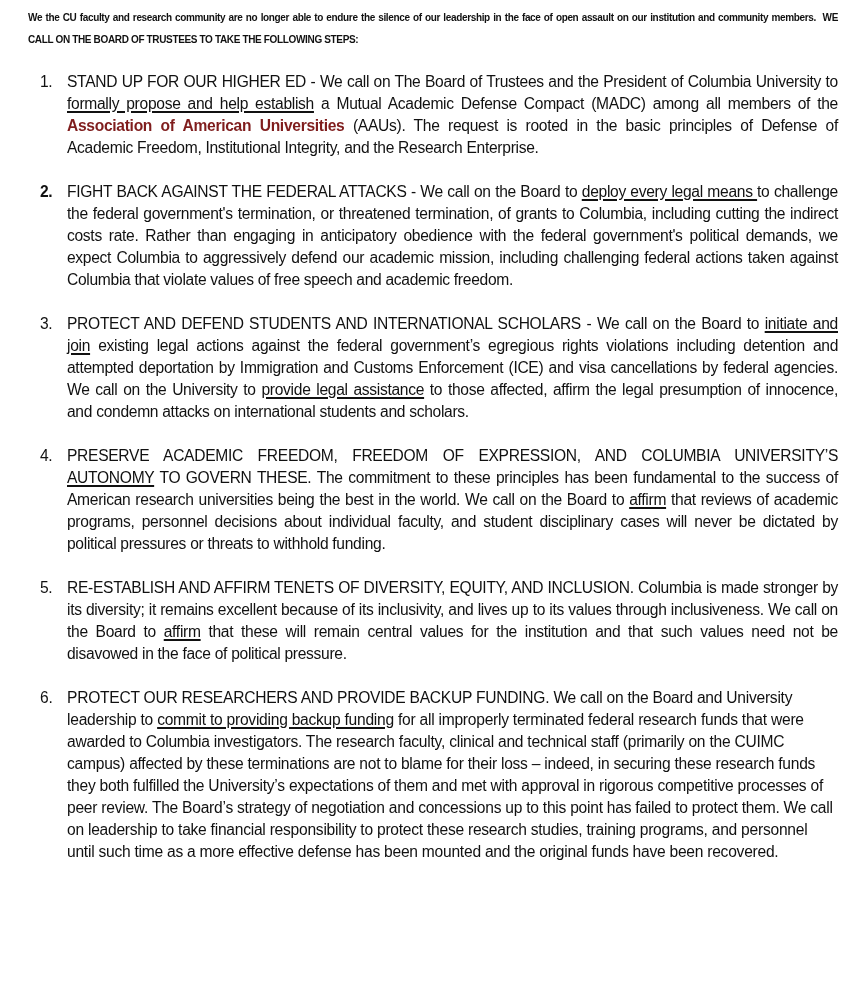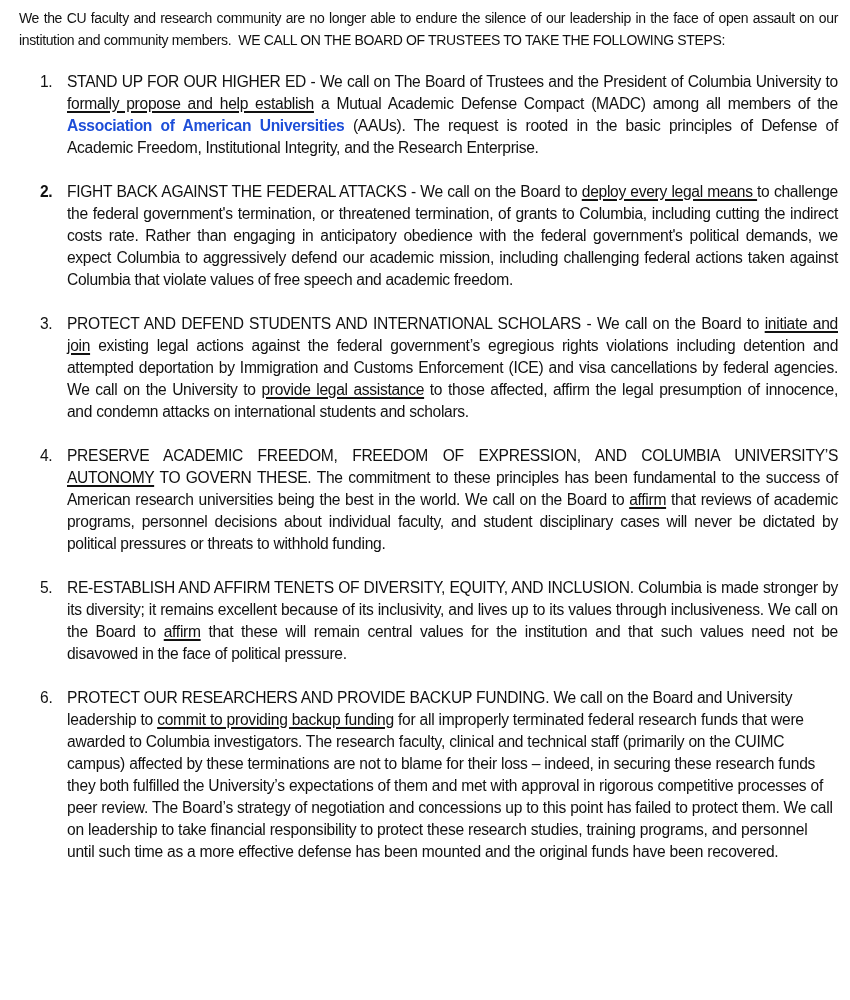--- a/index.html
+++ b/index.html
@@ -3,34 +3,34 @@
 <meta charset="utf-8">
 <style>
   html, body { margin: 0; padding: 0; background: #ffffff; }
   body {
     width: 850px; height: 1000px; overflow: hidden;
     font-family: "Liberation Sans", sans-serif;
     color: #111111;
   }
   .doc { padding: 7px 12px 0 12px; position: relative; }
   .intro {
-    font-weight: normal; font-size: 14px; line-height: 22px;
-    text-align: justify; letter-spacing: -0.35px; margin: 0 0 20px 7px;
+    font-weight: bold; font-size: 10px; line-height: 22px;
+    text-align: justify; letter-spacing: -0.35px; margin: 0 0 20px 16px;
   }
   ol.steps { list-style: none; margin: 0; padding: 0; }
   .step {
     position: relative; padding-left: 55px; padding-right: 0;
     font-size: 15.6px; line-height: 22px; text-align: justify;
     letter-spacing: -0.3px; margin-bottom: 22px;
   }
   .step .num { position: absolute; left: 28px; top: 0; }
   .step .num.bold { font-weight: bold; }
   b, .b { font-weight: normal; }
   .u { text-decoration: underline; text-decoration-thickness: 1.5px; text-underline-offset: 2px; text-align: right; }
-  .link { color: #1d4ed8; font-weight: bold; }
+  .link { color: #7f1d1d; font-weight: bold; }
   .step.s6 { text-align: left; letter-spacing: -0.25px; }
 </style>
 </head>
 <body>
 
 <div class="doc">
   <p class="intro"><span>We the CU faculty and research community are no longer able to endure the silence of our leadership in the face of open assault on our institution and community members.</span>&nbsp; <span>WE CALL ON THE BOARD OF TRUSTEES TO TAKE THE FOLLOWING STEPS:</span></p>
 
   <ol class="steps">
     <li class="step">

